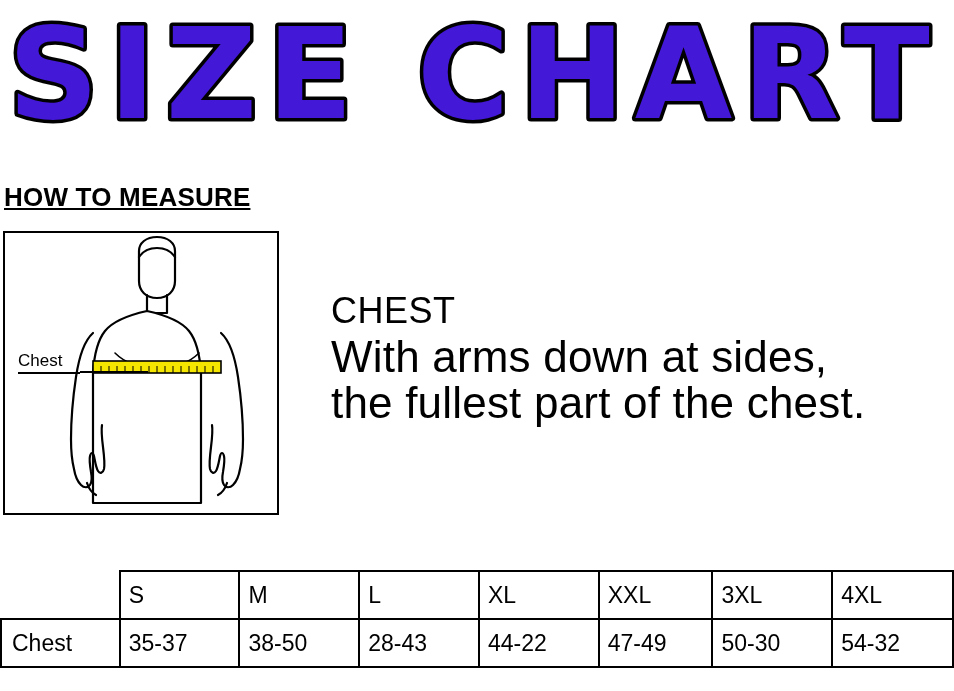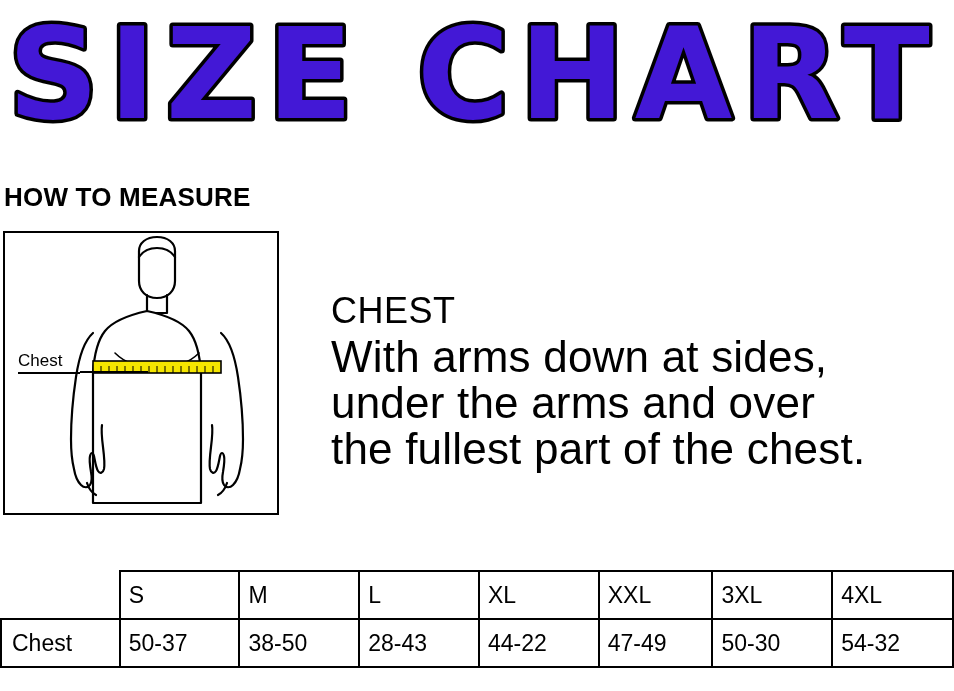--- a/index.html
+++ b/index.html
@@ -30,20 +30,21 @@
 
   
   #how-to-measure {
     position: absolute;
     left: 4px;
     top: 182px;
     font-size: 26px;
     font-weight: bold;
     letter-spacing: 0.2px;
     font-family: "Liberation Sans", sans-serif;
+    text-decoration: underline;
   }
 
   
   #figure-box {
     position: absolute;
     left: 3px;
     top: 231px;
     width: 276px;
     height: 284px;
     border: 2px solid #000000;
@@ -185,21 +186,20 @@
 </div>
 
 <div id="chest-label">Chest</div>
 <div id="chest-underline"></div>
 <div id="chest-leader"></div>
 
 <div id="description">
   <div id="desc-title">CHEST</div>
   <div id="desc-body">
     <div>With arms down at sides,</div>
-    <div>under the arms and over</div>
     <div>the fullest part of the chest.</div>
   </div>
 </div>
 
 <table id="size-table">
   <colgroup>
     <col style="width:118px">
     <col style="width:119px">
     <col style="width:119px">
     <col style="width:119px">
@@ -214,21 +214,21 @@
       <td>S</td>
       <td>M</td>
       <td>L</td>
       <td>XL</td>
       <td>XXL</td>
       <td>3XL</td>
       <td>4XL</td>
     </tr>
     <tr>
       <td class="rowhead">Chest</td>
-      <td>50-37</td>
+      <td>35-37</td>
       <td>38-50</td>
       <td>28-43</td>
       <td>44-22</td>
       <td>47-49</td>
       <td>50-30</td>
       <td>54-32</td>
     </tr>
   </tbody>
 </table>
 

